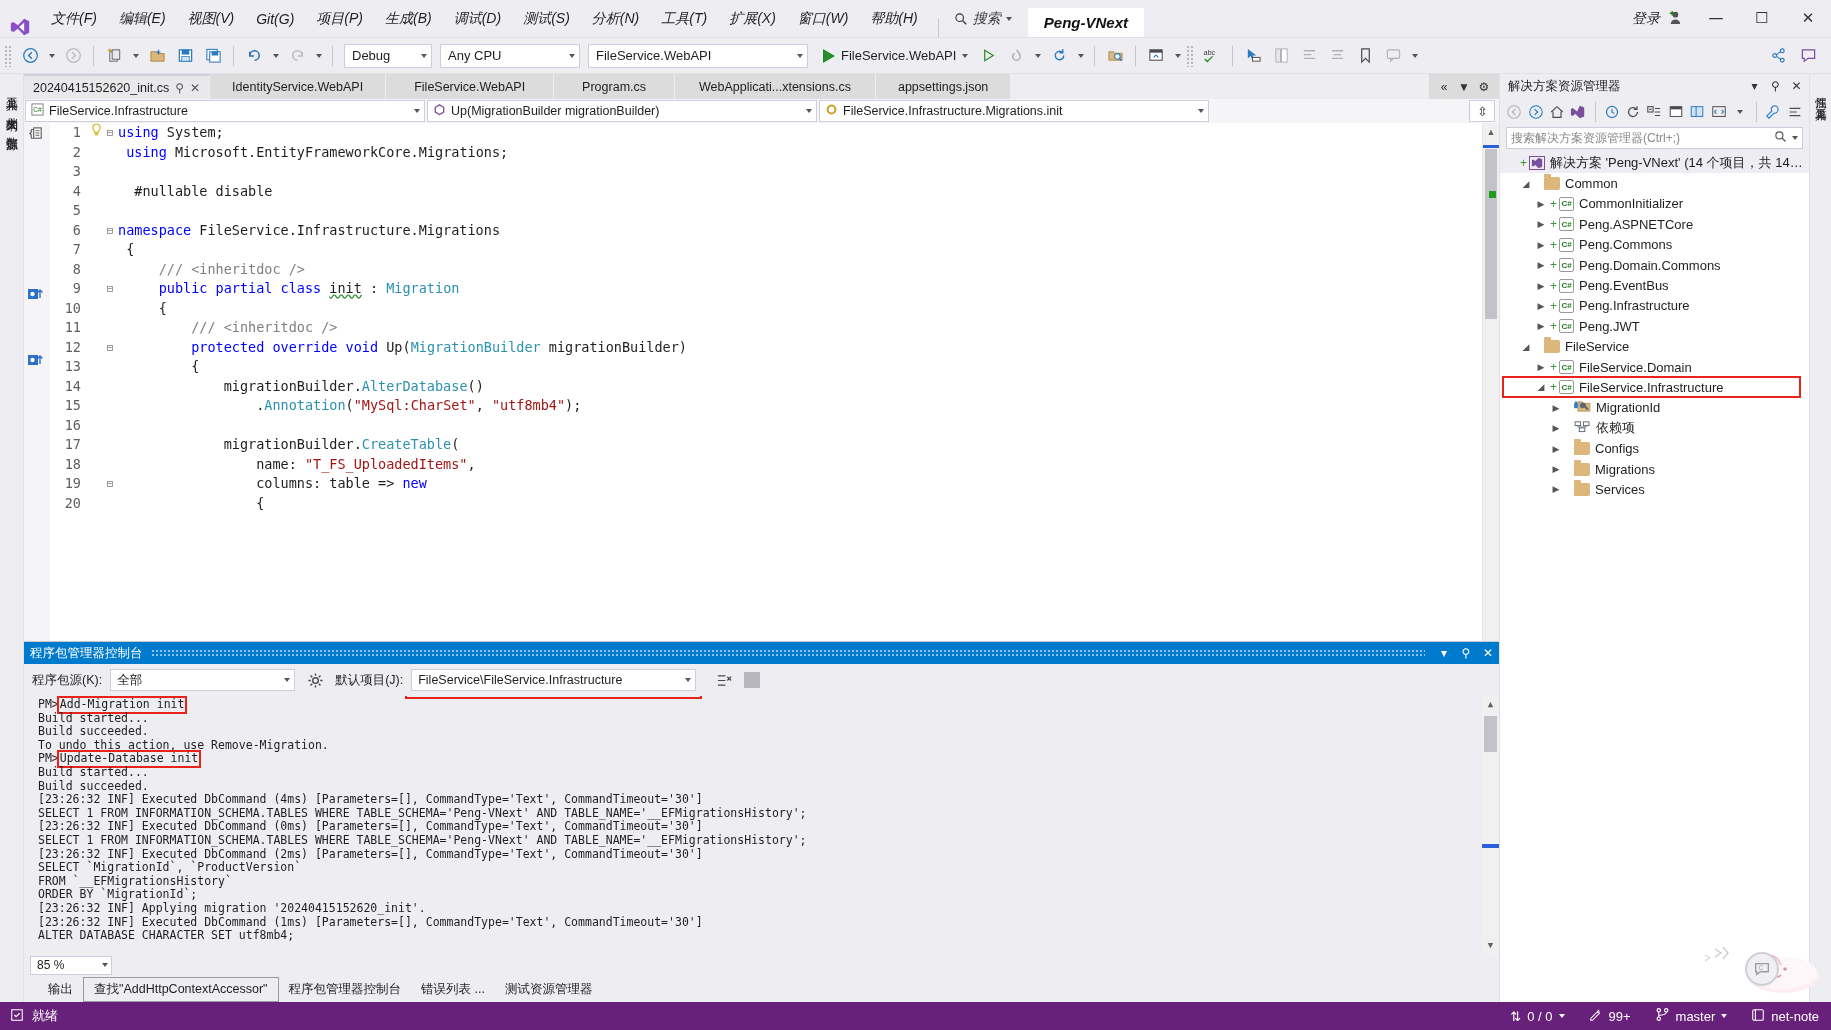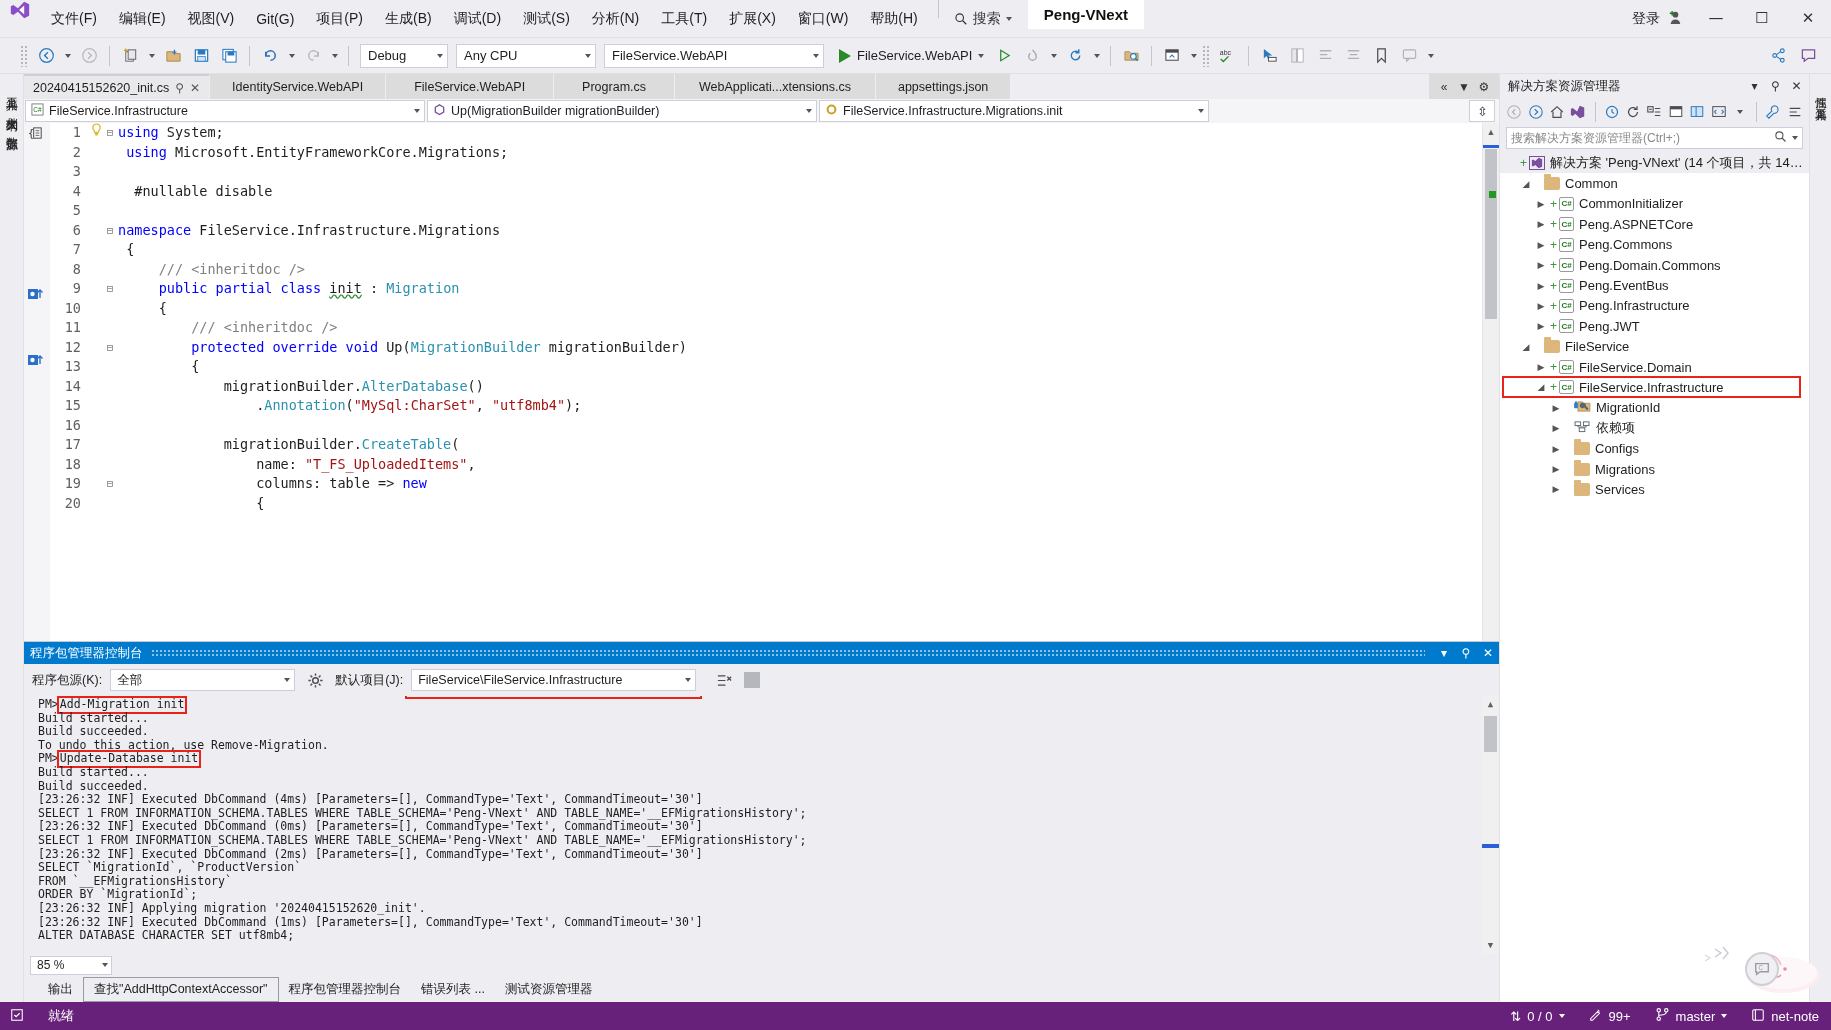--- a/index.html
+++ b/index.html
@@ -10,23 +10,24 @@
     font-family: "Liberation Sans", sans-serif;
     font-size: 13px;
     color: #1e1e1e;
     overflow: hidden;
     position: relative;
   }
   .vs-root { position:absolute; inset:0; display:flex; flex-direction:column; background:#eeeef2; }
 
   
   .titlebar {
-    height: 38px; display:flex; align-items:flex-start;
+    height: 38px; display:flex; align-items:flex-end;
     background:#eeeef2; border-bottom:1px solid #e0e0e6;
     flex: 0 0 38px;
+    font-style: italic;
   }
   .vs-logo { width:40px; display:flex; align-items:center; justify-content:center; }
   .vs-logo svg { width:20px; height:20px; }
   .menu { display:flex; align-items:center; height:100%; }
   .menu-item { padding:0 11px; height:100%; display:flex; align-items:center; font-size:14px; color:#1e1e1e; cursor:default; white-space:nowrap;}
   .tb-sep { width:1px; height:18px; background:#c5c5cc; margin:0 9px; }
   .search-box { display:flex; align-items:center; gap:5px; padding:8px 6px; height:100%; font-size:14px; color:#3b3b3b;}
   .search-box .mag { width:14px;height:14px;display:inline-block;}
   .caret-sm { width:0;height:0;border-left:3.5px solid transparent;border-right:3.5px solid transparent;border-top:4px solid #555; display:inline-block; }
   .proj-chip {
@@ -34,21 +35,21 @@
     color:#111; white-space:nowrap;
   }
   .title-right { margin-left:auto; display:flex; align-items:center; height:100%; }
   .signin { display:flex; align-items:center; gap:6px; padding:0 10px; font-size:14px;}
   .win-btn { width:46px; height:38px; display:flex; align-items:center; justify-content:center; }
   .glyph { font-size:15px; color:#333; line-height:1; font-family:"DejaVu Sans", sans-serif;}
 
   
   .toolbar {
     height:36px; flex:0 0 36px; display:flex; align-items:center; gap:2px;
-    background:#eeeef2; border-bottom:1px solid #e0e0e6; padding-left:20px;
+    background:#eeeef2; border-bottom:1px solid #e0e0e6; padding-left:4px;
   }
   .grip { width:8px; height:22px; background-image: radial-gradient(#b6b6c0 1px, transparent 1px); background-size:4px 4px; margin-right:3px;}
   .tb-btn { width:26px;height:26px;display:flex;align-items:center;justify-content:center;border-radius:2px; }
   .tb-drop { width:13px;height:26px;display:flex;align-items:center;justify-content:center; }
   .tb-divider { width:1px;height:20px;background:#c5c5cc;margin:0 5px; }
   .combo {
     height:24px; background:#fff; border:1px solid #cccedb; display:flex; align-items:center;
     justify-content:space-between; padding:0 4px 0 7px; font-size:13px; color:#1e1e1e;
   }
   .combo .cv { overflow:hidden; white-space:nowrap; text-overflow:ellipsis; }
@@ -167,21 +168,21 @@
   .se-redbox { position:absolute; border:2px solid #e8241a; pointer-events:none; }
 
   .right-rail { width:22px; flex:0 0 22px; background:#eeeef2; border-left:1px solid #e0e0e6; display:flex;flex-direction:column;align-items:center;padding-top:8px;}
   .right-rail .rt { writing-mode:vertical-rl; font-size:11.5px; padding:6px 2px; }
 
   
   .statusbar {
     height:28px; flex:0 0 28px; background:#68217a; color:#fff; display:flex; align-items:center;
     font-size:13px; padding-left:10px; gap:0;
   }
-  .sb-left { display:flex;align-items:center;gap:24px; }
+  .sb-left { display:flex;align-items:center;gap:8px; }
   .sb-right { margin-left:auto; display:flex; align-items:center; }
   .sb-item { display:flex; align-items:center; gap:6px; padding:0 12px; height:28px; white-space:nowrap;}
 
   .watermark { position:absolute; right:6px; bottom:32px; pointer-events:none; }
   .chat-bubble { position:absolute; right:52px; bottom:44px; width:34px;height:34px;border-radius:50%;background:#f0f0f3;border:2px solid #cfcfd6;display:flex;align-items:center;justify-content:center;color:#9a9aa3;font-size:17px;}
 </style>
 </head>
 <body>
 
 <div class="vs-root">

